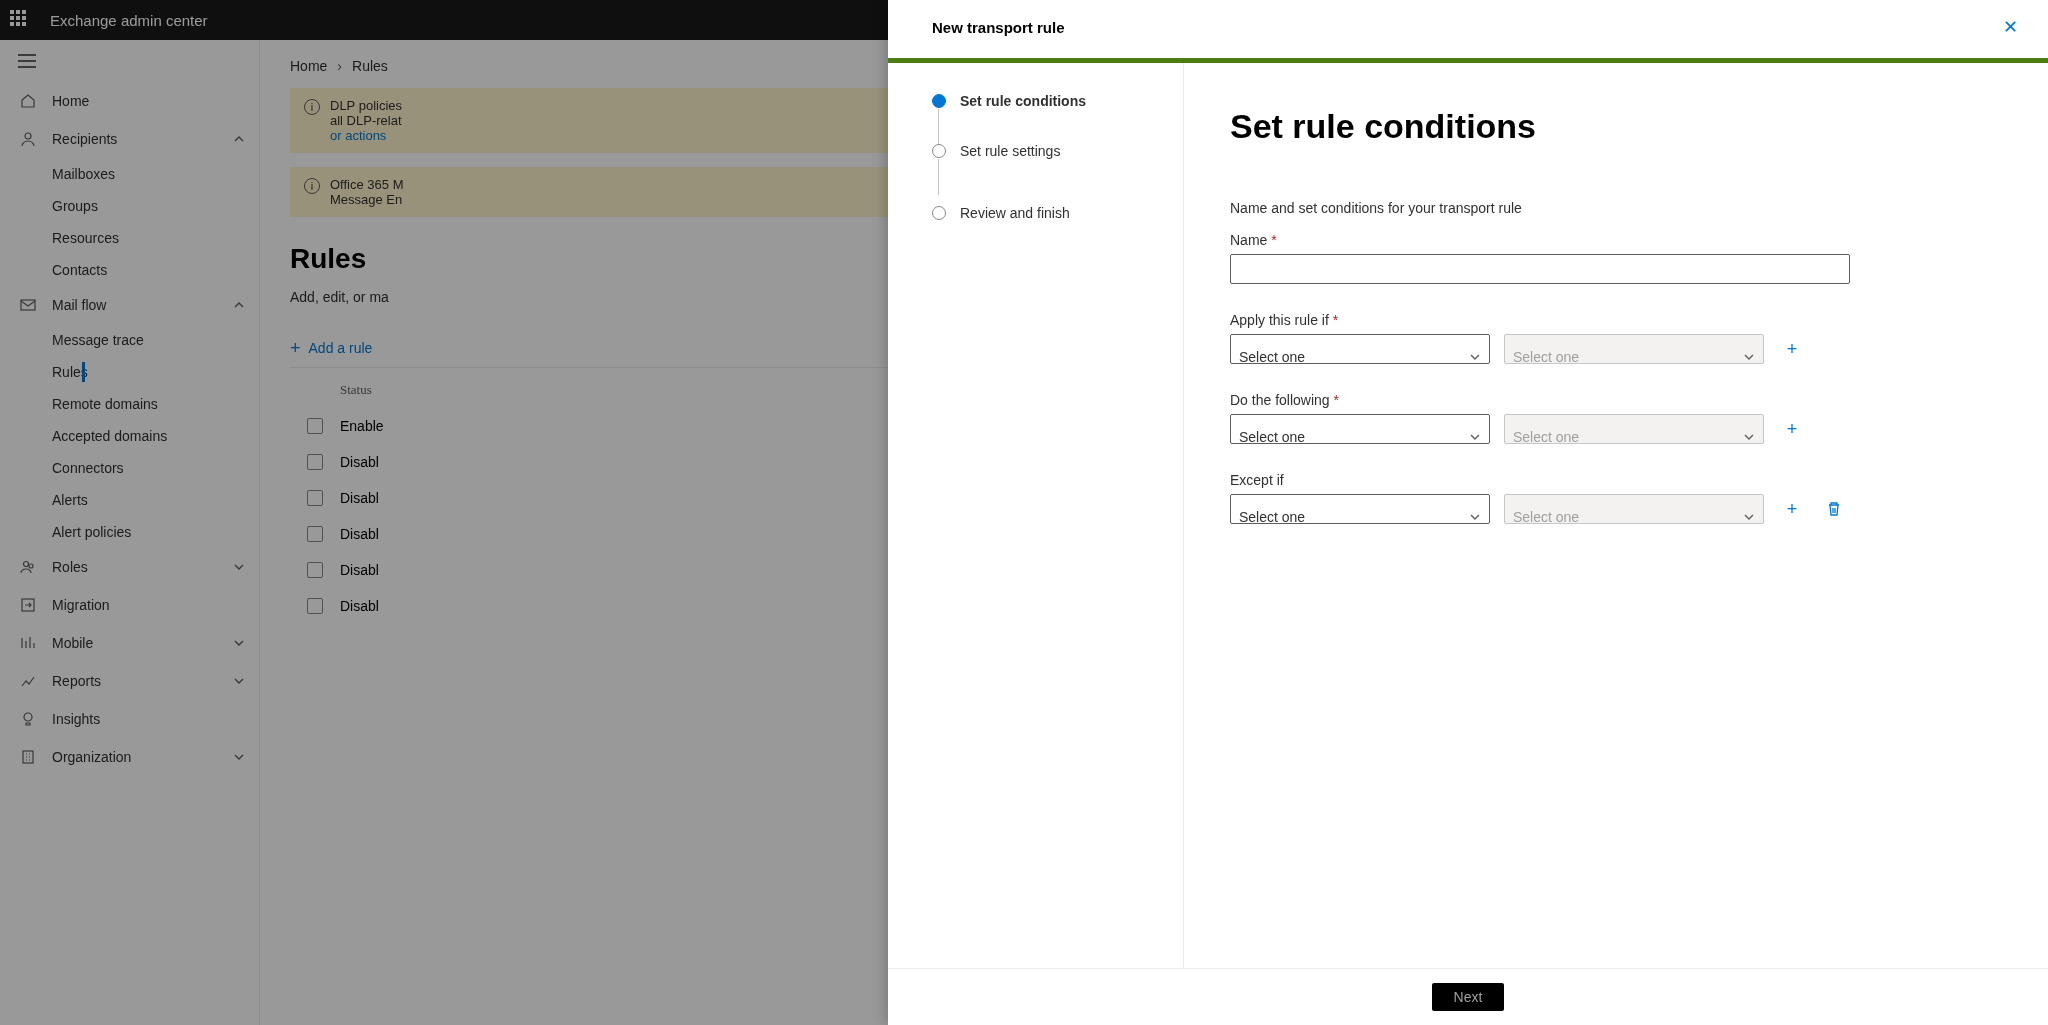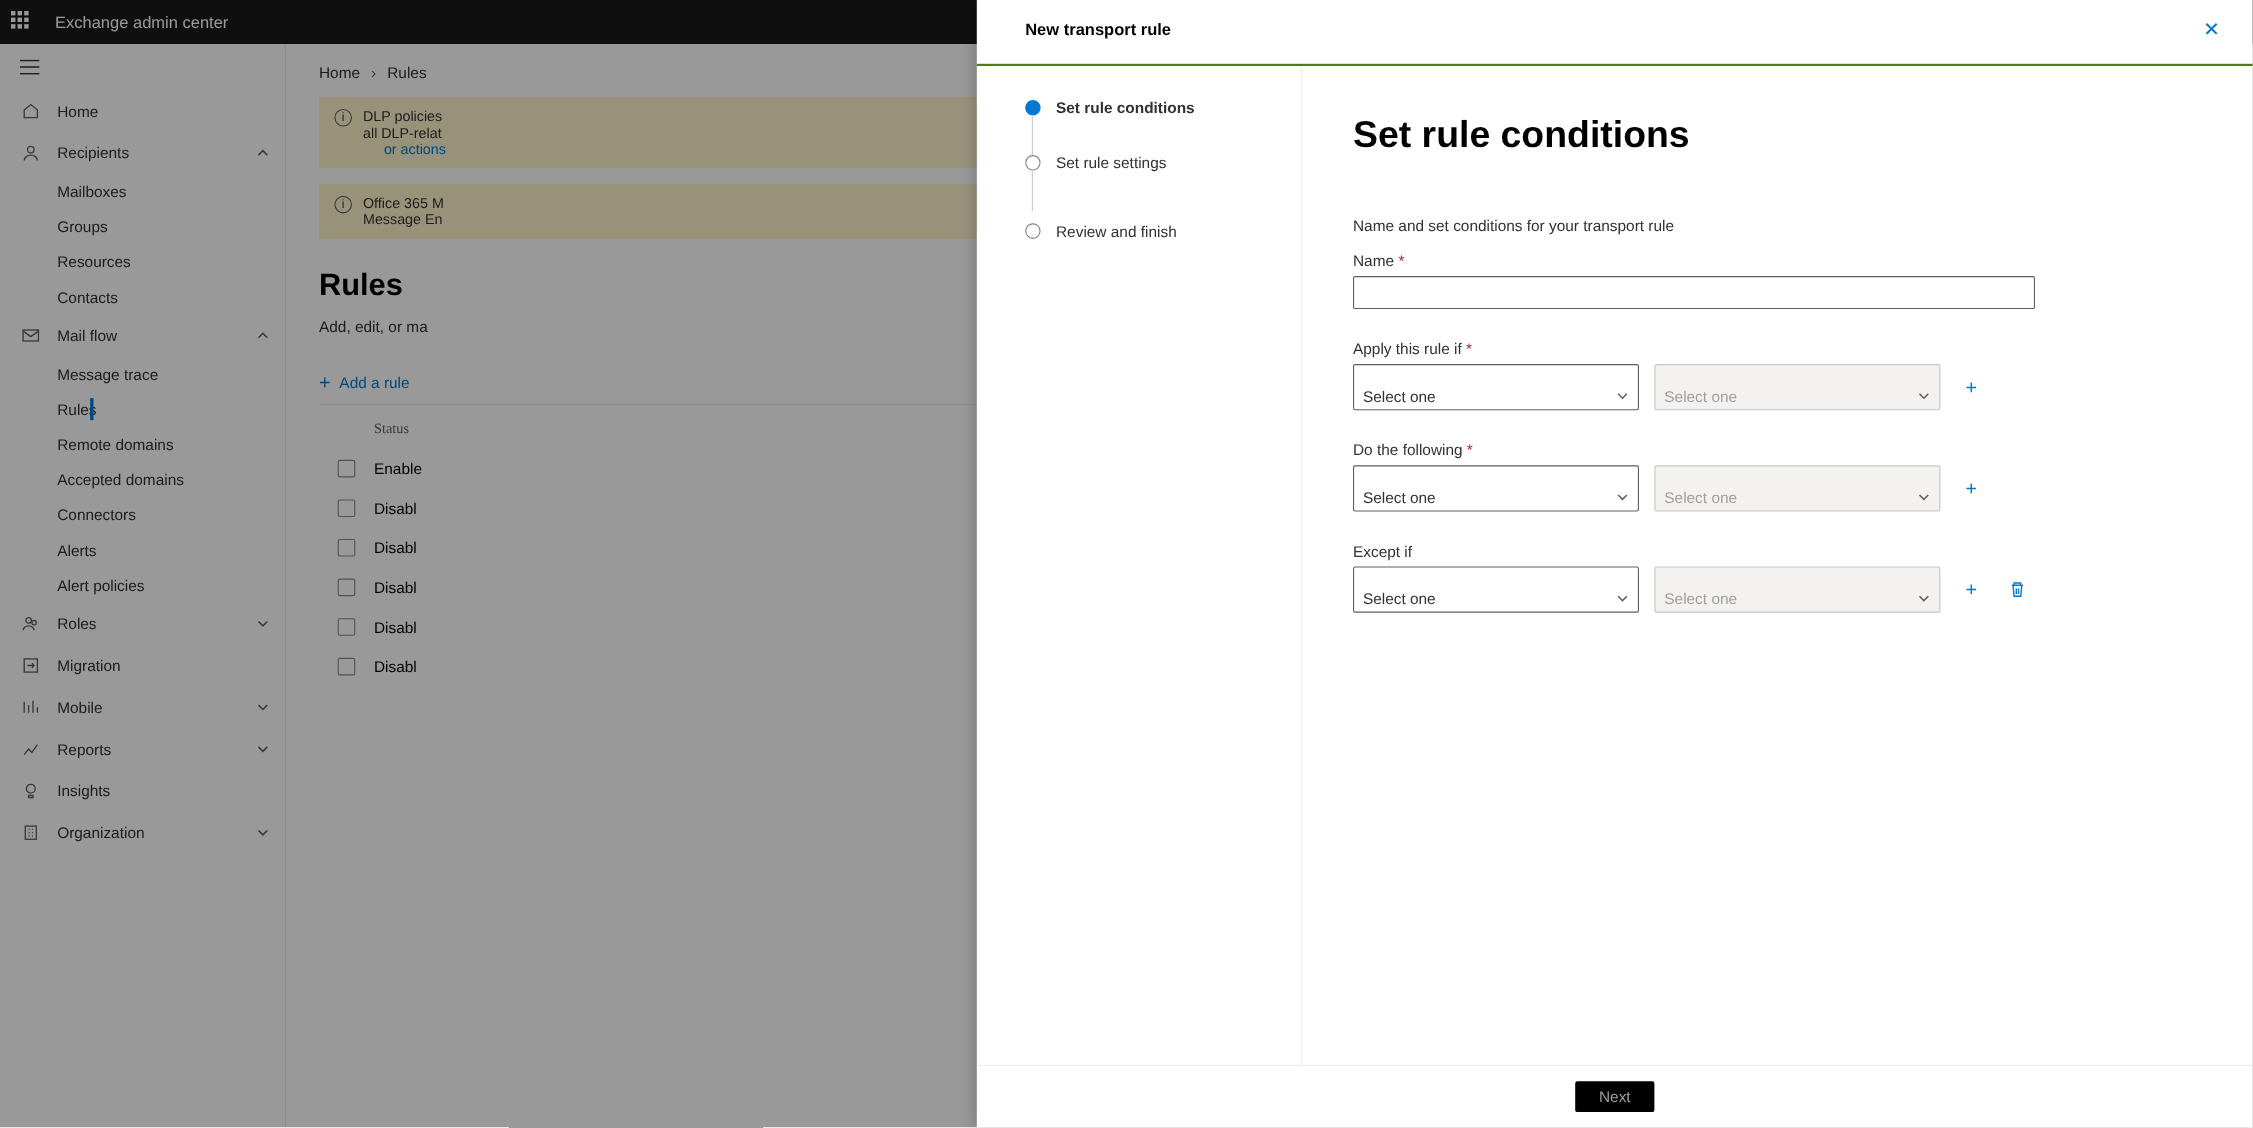--- a/index.html
+++ b/index.html
@@ -27,57 +27,57 @@
 .nav-sub .nav-item { padding: 8px 18px 8px 0; }
 .nav-item.active { position: relative; }
 .nav-item.active::before { content:""; position:absolute; left:30px; top:6px; bottom:6px; width:3px; background:#0078d4; }
 
 
 .main { flex: 1; padding: 18px 30px; overflow-y: auto; }
 .breadcrumb { font-size: 14px; color: #323130; display: flex; align-items: center; gap: 10px; }
 .breadcrumb .sep { color: #605e5c; }
 .info-banner { margin-top: 14px; background: #fff4ce; padding: 10px 14px; font-size: 13px; color: #323130; display: flex; gap: 10px; align-items: flex-start; }
 .info-banner .info-ic { width: 16px; height: 16px; border: 1px solid #605e5c; border-radius: 50%; display: flex; align-items: center; justify-content: center; font-size: 11px; flex-shrink: 0; margin-top: 1px; }
-.info-banner a { color: #0078d4; text-decoration: none; margin-left: 19px; }
+.info-banner a { color: #0078d4; text-decoration: none; }
 .page-title { font-size: 28px; font-weight: 600; margin-top: 26px; }
 .page-sub { margin-top: 14px; font-size: 14px; color: #323130; }
 .toolbar { margin-top: 34px; padding-bottom: 10px; display: flex; align-items: center; gap: 8px; color: #0078d4; font-size: 14px; cursor: pointer; border-bottom: 1px solid #edebe9; }
 .toolbar .plus { font-size: 18px; line-height: 1; }
 .thead { display: flex; padding: 14px 0 10px; font-size: 13px; color: #605e5c; }
 .thead .col-cb { width: 50px; }
 .thead .col-status { width: 70px; font-family: Liberation Serif, serif; }
 .trow { display: flex; align-items: center; padding: 10px 0; font-size: 14px; }
 .trow .col-cb { width: 50px; display: flex; justify-content: center; }
 .trow .col-status { font-weight: 400; }
 .cb { width: 16px; height: 16px; border: 1px solid #8a8886; border-radius: 2px; cursor: pointer; }
 
 
 .overlay { position: absolute; inset: 0; background: rgba(0,0,0,.4); }
 .panel { position: absolute; top: 0; right: 0; bottom: 0; width: 1160px; background: #fff; display: flex; flex-direction: column; box-shadow: -3px 0 12px rgba(0,0,0,.2); }
-.panel-head { padding: 16px 30px 20px 44px; border-bottom: 2px solid #4d7c0f; display: flex; align-items: center; justify-content: space-between; }
+.panel-head { padding: 16px 30px 20px 44px; border-bottom: 5px solid #4d7c0f; display: flex; align-items: center; justify-content: space-between; }
 .panel-head h2 { font-size: 15px; font-weight: 600; }
 .close-btn { color: #0078d4; cursor: pointer; font-size: 18px; }
 .panel-body { flex: 1; display: flex; overflow: hidden; justify-content: center; }
 .steps { width: 296px; border-right: 1px solid #edebe9; padding: 30px 30px 30px 44px; }
 .step { display: flex; align-items: center; gap: 14px; font-size: 14px; color: #323130; position: relative; padding-bottom: 34px; }
 .step:last-child { padding-bottom: 0; margin-top: 12px; }
 .step .dot { width: 14px; height: 14px; border: 1px solid #8a8886; border-radius: 50%; background: #fff; flex-shrink: 0; z-index: 1; }
 .step.current .dot { background: #0078d4; border-color: #0078d4; }
 .step.current { font-weight: 600; }
 .step::after { content:""; position:absolute; left:6px; top:16px; bottom:-2px; width:1px; background:#c8c6c4; }
 .step:last-child::after { display:none; }
 
 .form { flex: 1; padding: 44px 60px 30px 46px; overflow-y: auto; }
 .form h1 { font-size: 34px; font-weight: 700; margin-bottom: 54px; }
 .form .descr { font-size: 14px; color: #323130; margin-bottom: 16px; }
 .field-label { font-size: 14px; color: #323130; margin-bottom: 6px; }
 .req { color: #a4262c; }
 .text-input { width: 620px; height: 30px; border: 1px solid #605e5c; border-radius: 2px; padding: 0 8px; font-size: 14px; margin-bottom: 28px; }
 .cond-row { display: flex; align-items: center; gap: 14px; margin-bottom: 28px; }
-.dd { position: relative; width: 260px; height: 42px; border: 1px solid #605e5c; border-radius: 2px; display: flex; align-items: center; padding: 16px 28px 0 8px; font-size: 14px; color: #323130; cursor: pointer; }
+.dd { position: relative; width: 260px; height: 30px; border: 1px solid #605e5c; border-radius: 2px; display: flex; align-items: center; padding: 16px 28px 0 8px; font-size: 14px; color: #323130; cursor: pointer; }
 .dd.disabled { background: #f3f2f1; border-color: #c8c6c4; color: #a19f9d; }
 .dd .chv { position: absolute; right: 8px; color: #605e5c; }
 .icon-btn { width: 28px; height: 28px; display: flex; align-items: center; justify-content: center; color: #0078d4; cursor: pointer; font-size: 18px; }
 
 .panel-foot { border-top: 1px solid #edebe9; padding: 14px; display: flex; justify-content: center; }
 .next-btn { padding: 6px 22px; background: #000000; color: #a19f9d; border: none; font-size: 14px; border-radius: 2px; }
 
 svg { display: block; }
 </style>
 </head>

